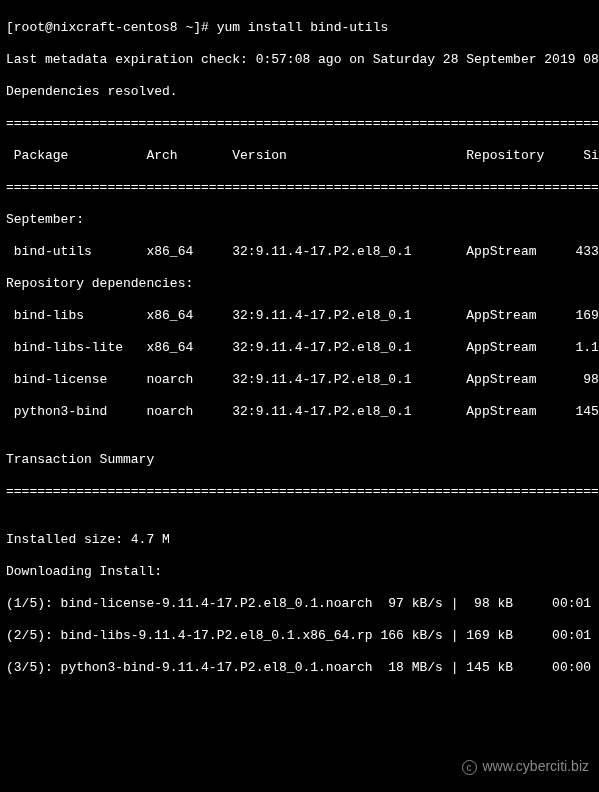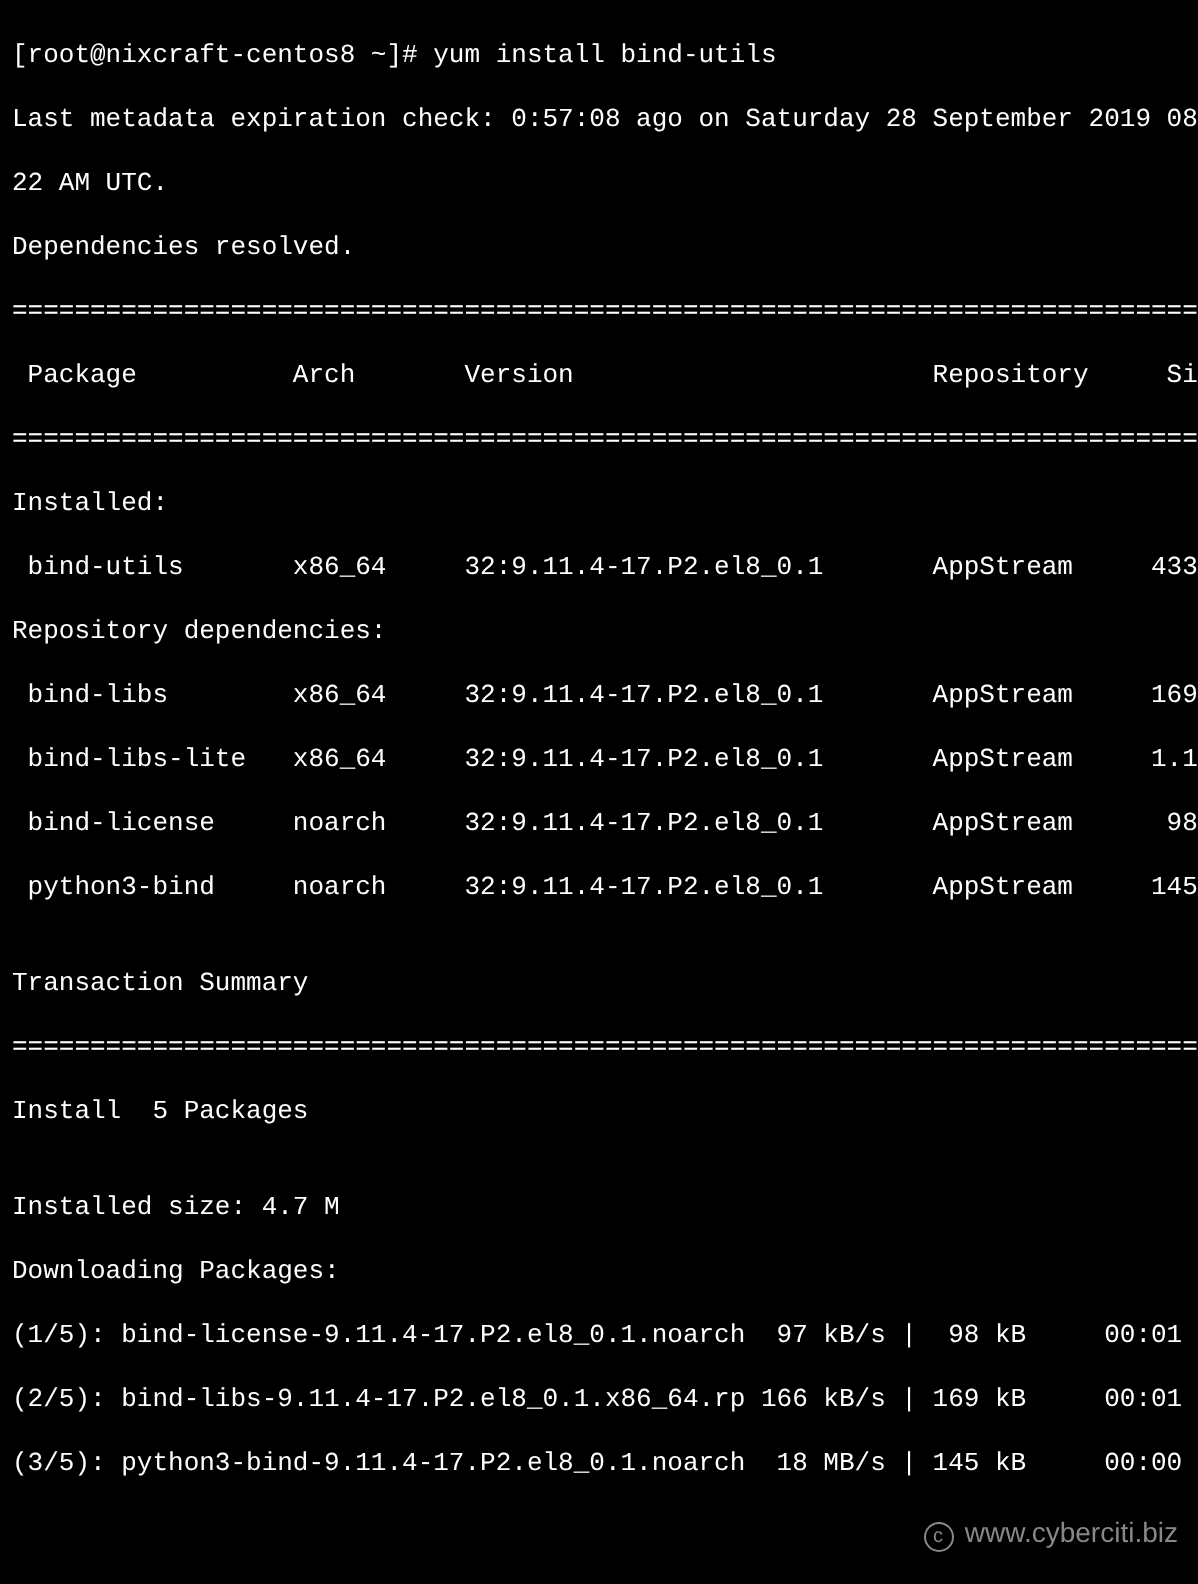--- a/index.html
+++ b/index.html
@@ -38,39 +38,37 @@
     color: #888;
     margin-right: 2px;
   }
 </style>
 </head>
 <body>
 
 <div class="terminal">
 <div class="line">[root@nixcraft-centos8 ~]# yum install bind-utils</div>
 <div class="line">Last metadata expiration check: 0:57:08 ago on Saturday 28 September 2019 08:07:</div>
-<div class="line">22 AM UTC.</div>
 <div class="line">Dependencies resolved.</div>
 <div class="line">================================================================================</div>
 <div class="line"> Package          Arch       Version                       Repository     Size</div>
 <div class="line">================================================================================</div>
-<div class="line">Installed:</div>
+<div class="line">September:</div>
 <div class="line"> bind-utils       x86_64     32:9.11.4-17.P2.el8_0.1       AppStream     433 k</div>
 <div class="line">Repository dependencies:</div>
 <div class="line"> bind-libs        x86_64     32:9.11.4-17.P2.el8_0.1       AppStream     169 k</div>
 <div class="line"> bind-libs-lite   x86_64     32:9.11.4-17.P2.el8_0.1       AppStream     1.1 M</div>
 <div class="line"> bind-license     noarch     32:9.11.4-17.P2.el8_0.1       AppStream      98 k</div>
 <div class="line"> python3-bind     noarch     32:9.11.4-17.P2.el8_0.1       AppStream     145 k</div>
 <div class="line"></div>
 <div class="line">Transaction Summary</div>
 <div class="line">================================================================================</div>
-<div class="line">Install  5 Packages</div>
 <div class="line"></div>
 <div class="line">Installed size: 4.7 M</div>
-<div class="line">Downloading Packages:</div>
+<div class="line">Downloading Install:</div>
 <div class="line">(1/5): bind-license-9.11.4-17.P2.el8_0.1.noarch  97 kB/s |  98 kB     00:01</div>
 <div class="line">(2/5): bind-libs-9.11.4-17.P2.el8_0.1.x86_64.rp 166 kB/s | 169 kB     00:01</div>
 <div class="line">(3/5): python3-bind-9.11.4-17.P2.el8_0.1.noarch  18 MB/s | 145 kB     00:00</div>
 
 
 
 
 
 
 

